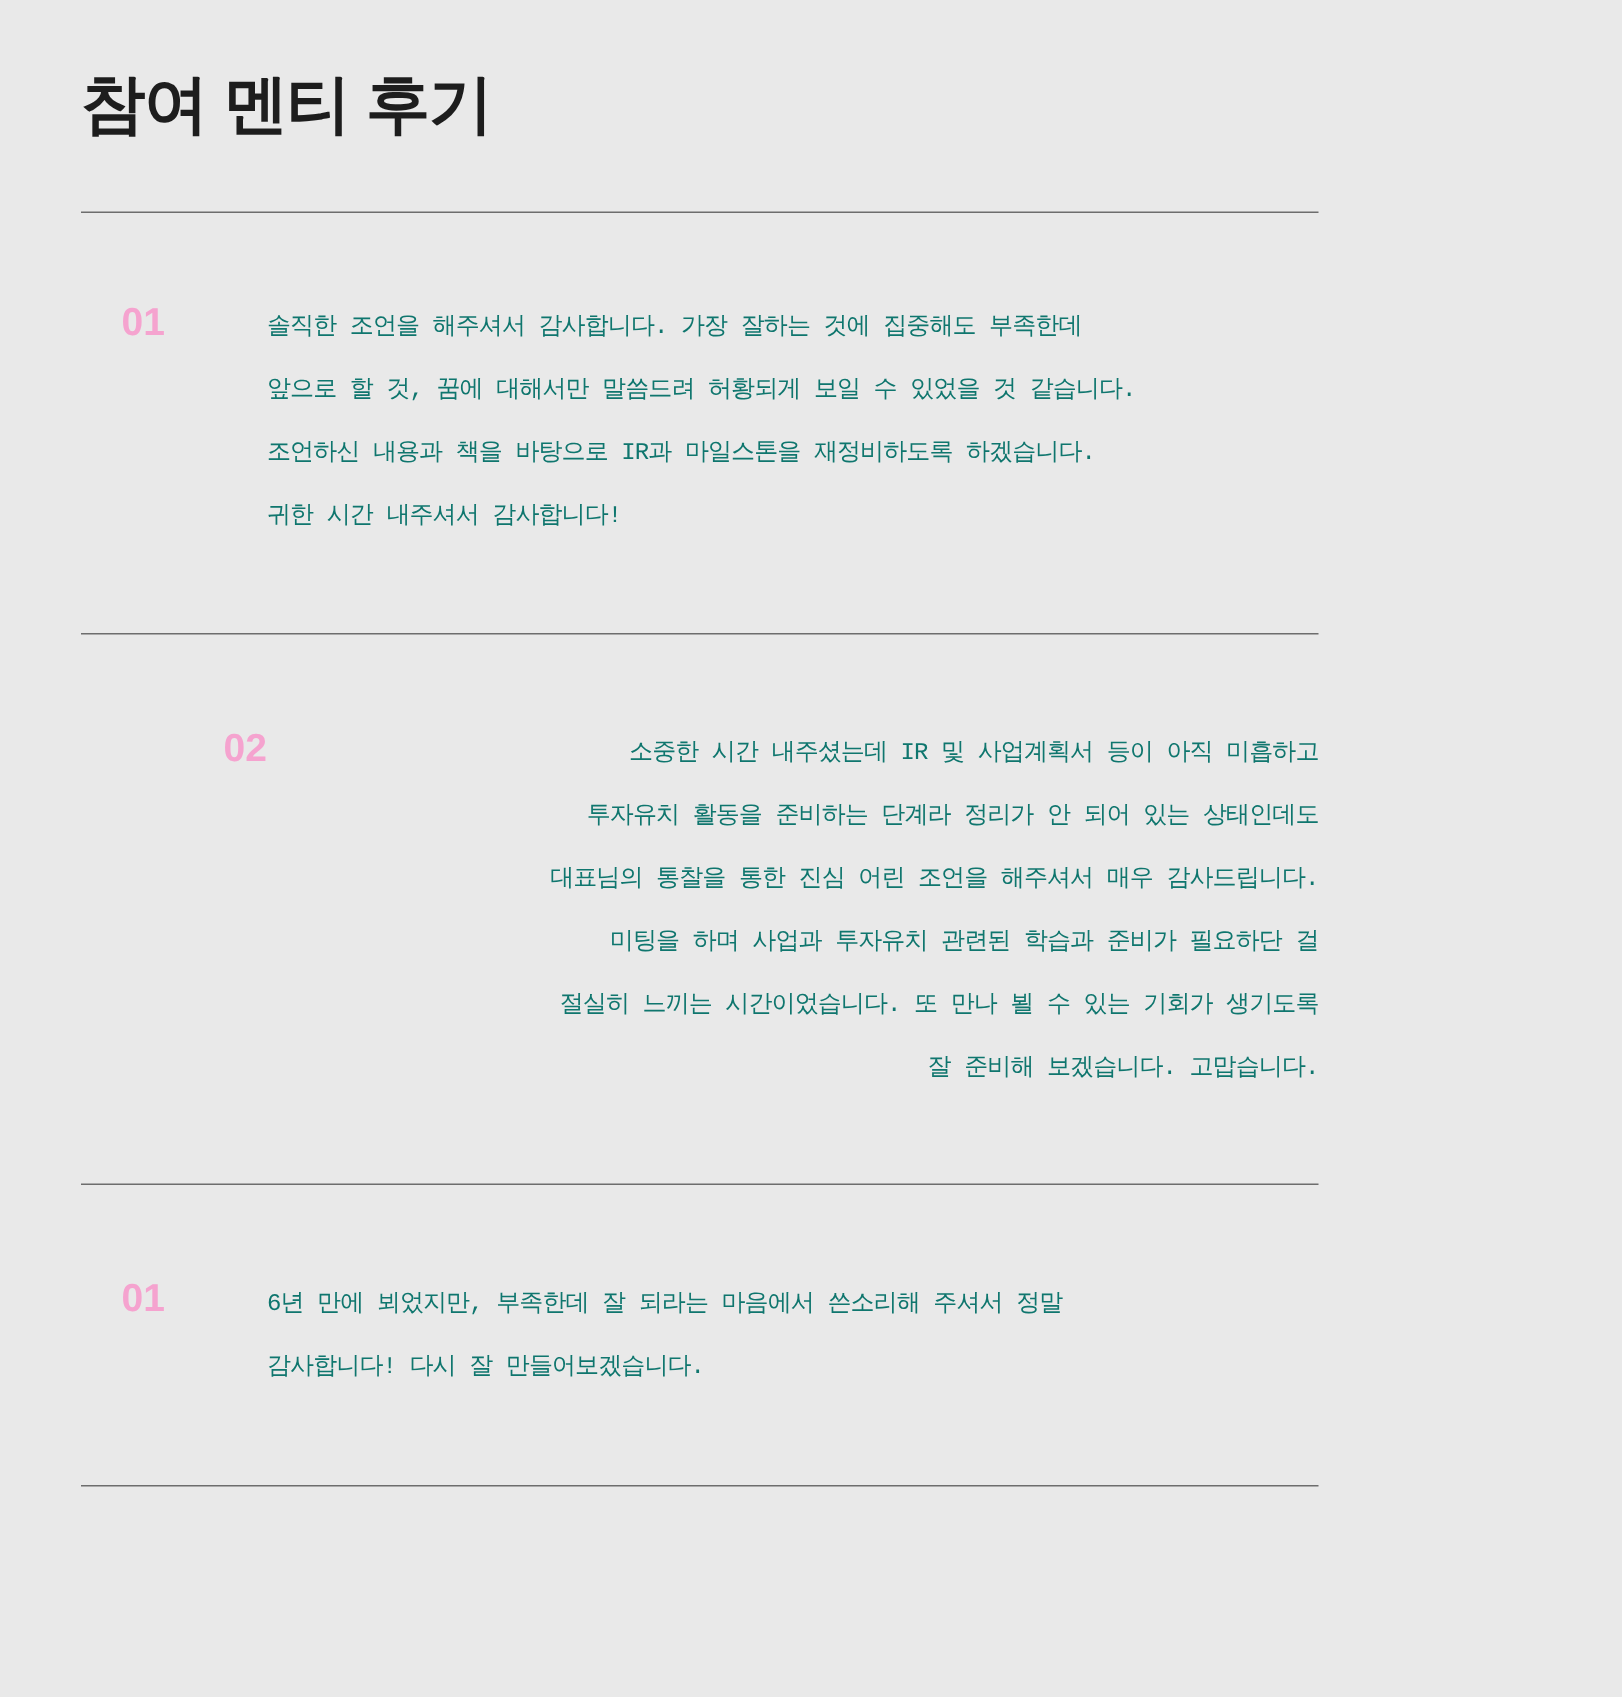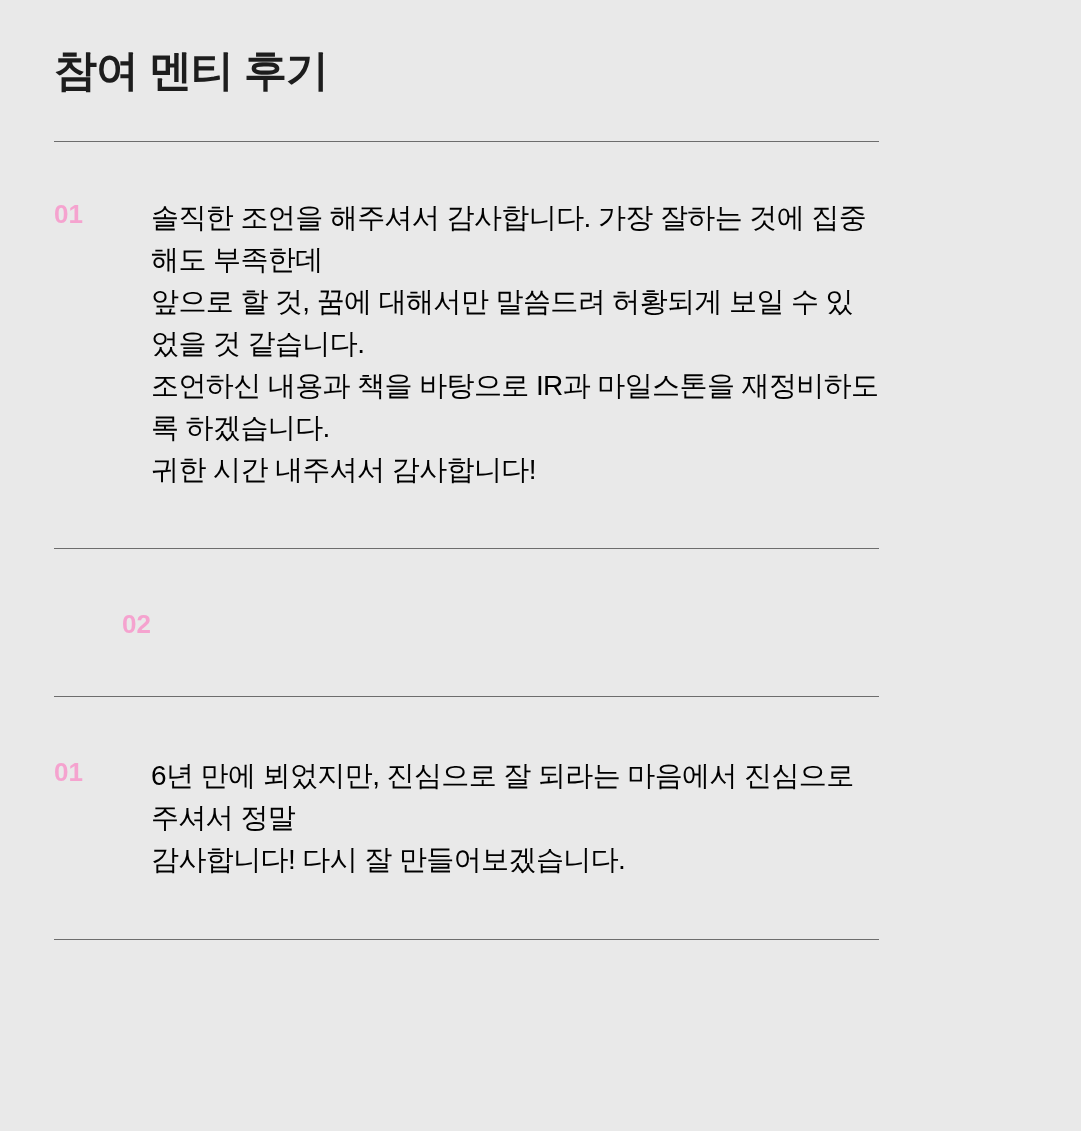--- a/index.html
+++ b/index.html
@@ -39,37 +39,39 @@
     margin-top: 43px;
   }
   .review-list {
     margin: 0;
     padding: 0;
     list-style: none;
   }
   .review-item {
     display: flex;
     align-items: flex-start;
+    margin-left: 27px;
   }
   .review-index {
     flex: 0 0 97px;
     font-size: 26px;
     font-weight: 700;
     color: #f5a3cf;
     letter-spacing: 0px;
     padding-top: 2px;
     line-height: 1.2;
   }
   .review-body {
     flex: 1 1 auto;
-    font-size: 28px;
+    font-size: 16px;
     line-height: 42px;
-    color: #000000;
+    color: #0f766e;
     letter-spacing: -0.6px;
     font-weight: 400;
+    font-family: Liberation Mono, monospace;
   }
   .review-body p {
     margin: 0;
     white-space: pre-line;
   }
   .block-1 { padding-top: 55px; padding-bottom: 57px; }
   .block-2 { padding-top: 58px; padding-bottom: 56px; text-align: right; }
   .block-3 { padding-top: 58px; padding-bottom: 58px; }
 </style>
 </head>
@@ -92,30 +94,38 @@
 귀한 시간 내주셔서 감사합니다!</p>
       </div>
     </li>
 
     <li>
         <div class="rule"></div>
       </li>
 
     <li class="review-item block-2">
       <div class="review-index">02</div>
+      <div class="review-body">
+        <p>소중한 시간 내주셨는데 IR 및 사업계획서 등이 아직 미흡하고
+투자유치 활동을 준비하는 단계라 정리가 안 되어 있는 상태인데도
+대표님의 통찰을 통한 진심 어린 조언을 해주셔서 매우 감사드립니다.
+미팅을 하며 사업과 투자유치 관련된 학습과 준비가 필요하단 걸
+절실히 느끼는 시간이었습니다. 또 만나 뵐 수 있는 기회가 생기도록
+잘 준비해 보겠습니다. 고맙습니다.</p>
+      </div>
     </li>
 
     <li>
         <div class="rule"></div>
       </li>
 
     <li class="review-item block-3">
       <div class="review-index">01</div>
       <div class="review-body">
-        <p>6년 만에 뵈었지만, 진심으로 잘 되라는 마음에서 진심으로 주셔서 정말
+        <p>6년 만에 뵈었지만, 부족한데 잘 되라는 마음에서 쓴소리해 주셔서 정말
 감사합니다! 다시 잘 만들어보겠습니다.</p>
       </div>
     </li>
 
     <li>
         <div class="rule"></div>
       </li>
 
   </ul>
 

